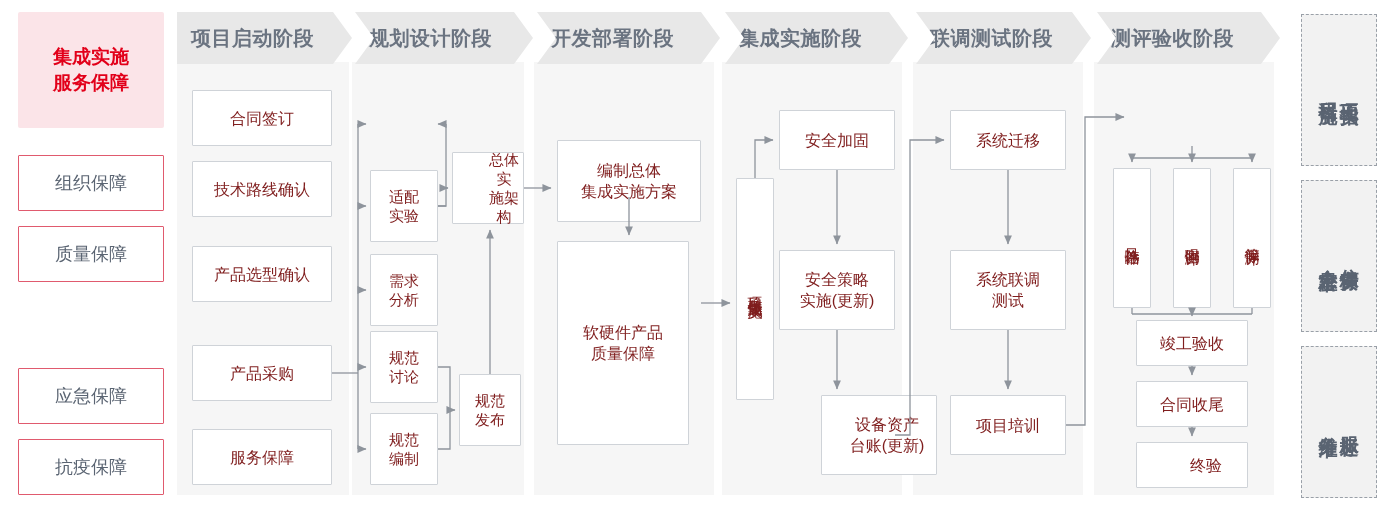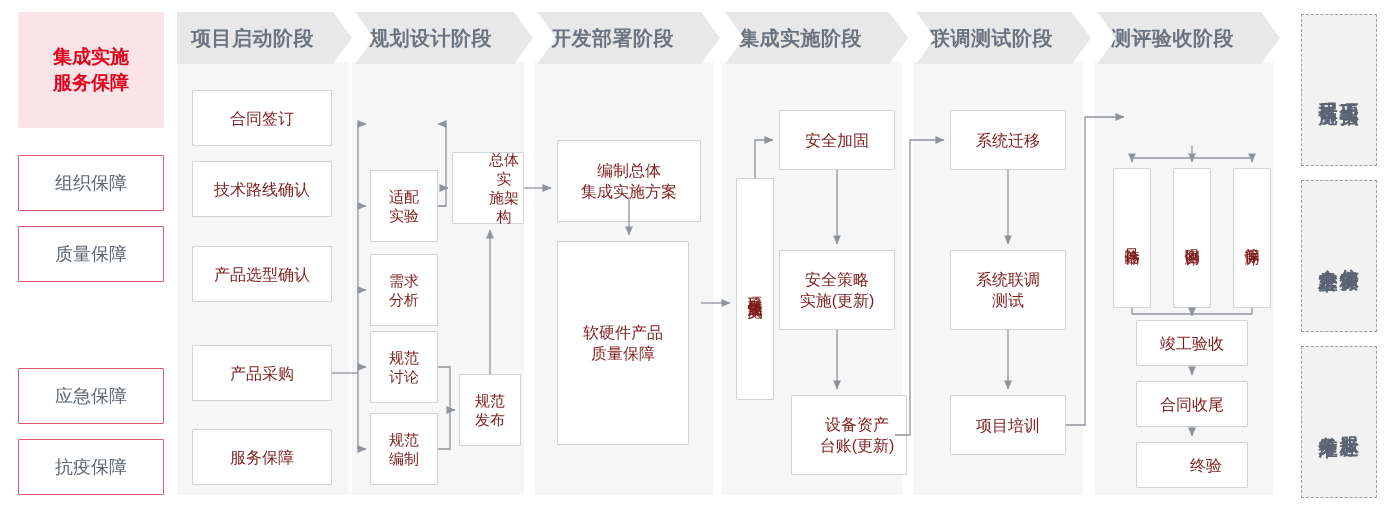--- a/index.html
+++ b/index.html
@@ -223,21 +223,21 @@
   </div>
   <div class="abs node" style="left:779px;top:110px;width:116px;height:60px;">
     <span>安全加固</span>
   </div>
   <div class="abs node" style="left:779px;top:250px;width:116px;height:80px;">
     <div>
       <div>安全策略</div>
       <div>实施(更新)</div>
     </div>
   </div>
-  <div class="abs node" style="left:791px;top:395px;width:116px;height:80px;padding-left:16px;">
+  <div class="abs node" style="left:821px;top:395px;width:116px;height:80px;padding-left:16px;">
     <div>
       <div>设备资产</div>
       <div>台账(更新)</div>
     </div>
   </div>
 
   <div class="abs node" style="left:950px;top:110px;width:116px;height:60px;">
     <span>系统迁移</span>
   </div>
   <div class="abs node" style="left:950px;top:250px;width:116px;height:80px;">

